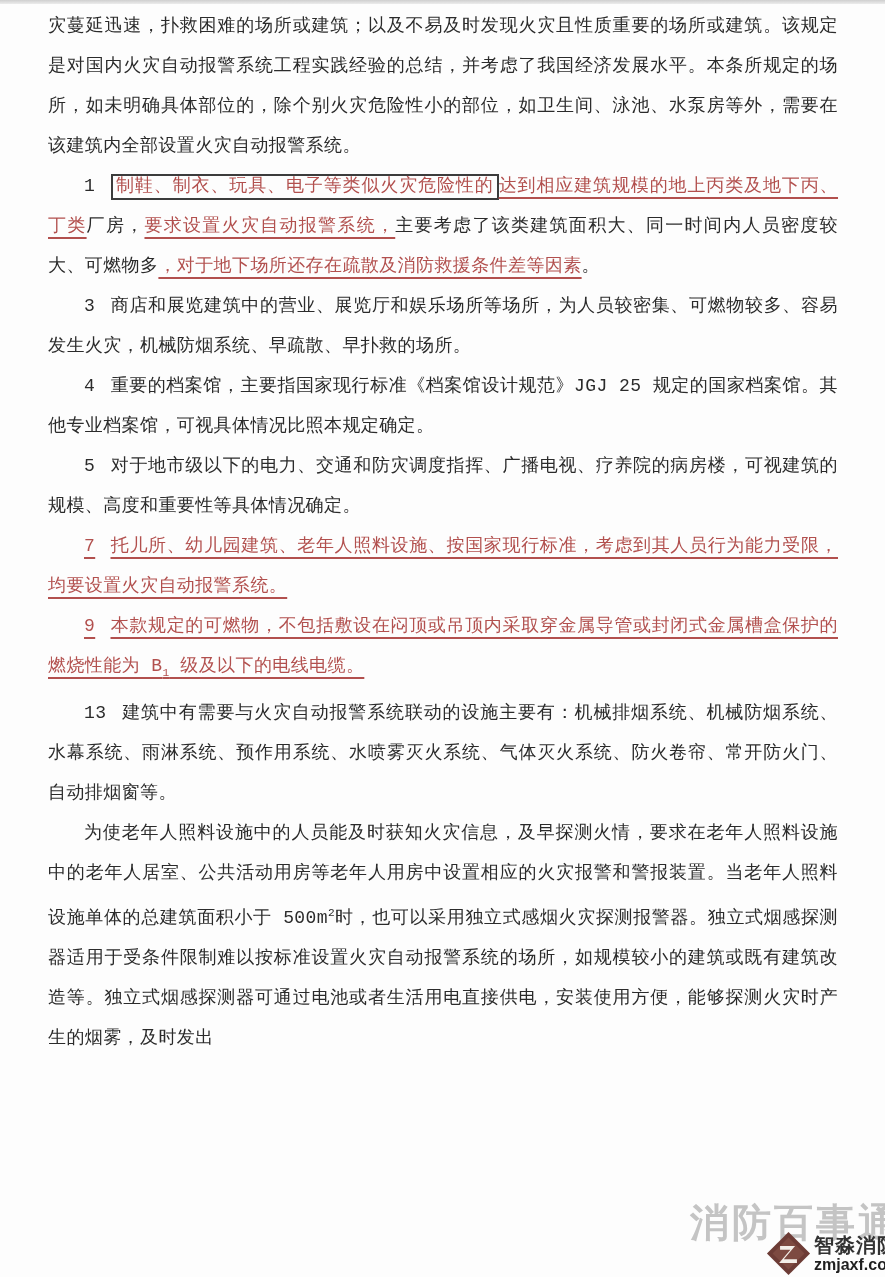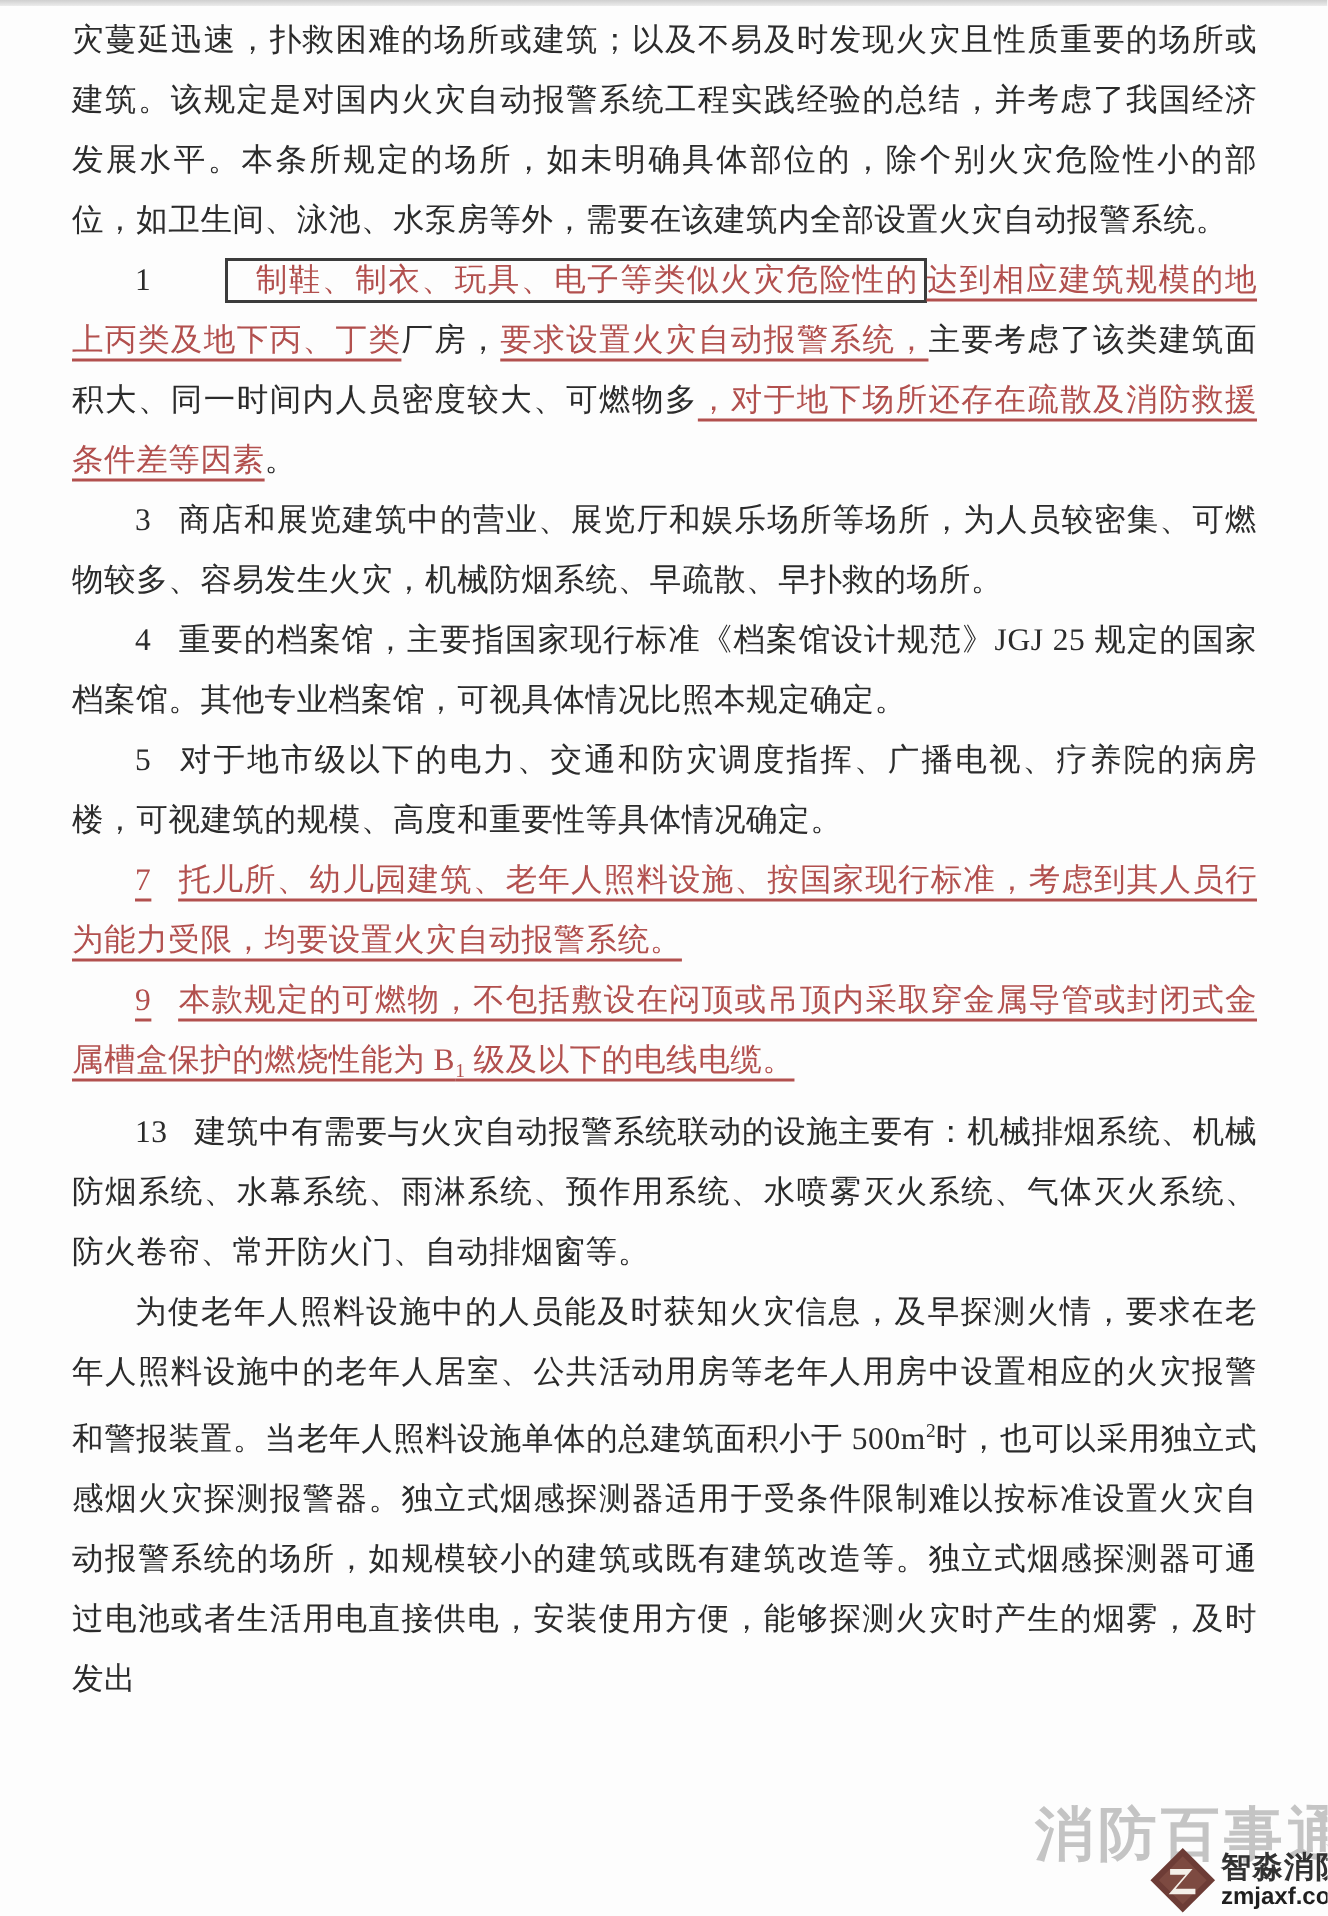--- a/index.html
+++ b/index.html
@@ -19,41 +19,41 @@
     position:absolute;top:0;left:0;right:0;height:4px;
     background:linear-gradient(#cfcfcf,#ececec);
   }
   .doc{
     position:absolute;
     top:0;left:0;
     width:885px;
     padding:6px 47px 0 48px;
   }
   .para{
-    font-size:21px;
+    font-size:18px;
     letter-spacing:0.4px;
     line-height:40px;
     text-align:justify;
     color:var(--ink);
+    font-family:Liberation Mono, monospace;
   }
   .para.indent{text-indent:2em;}
   .num{margin-right:0.85em;}
   .seg.black{color:var(--ink);}
   .seg.red-underline,.num.red-underline{
     color:var(--red);
     text-decoration:underline;
     text-decoration-color:var(--red);
     text-decoration-thickness:2px;
     text-underline-offset:6px;
   }
   .seg.red-boxed{
     color:var(--red);
     border:2px solid #3c3c3c;
-    padding:0 3px 2px 18px;
-    margin-left:31px;
+    padding:0 3px 2px 3px;
   }
   sup,sub{font-size:0.62em;letter-spacing:0;}
   
   .wm-faint{
     position:absolute;
     left:690px;top:1196px;
     font-size:39px;
     font-weight:700;
     color:#b5b5b5;
     opacity:0.78;

